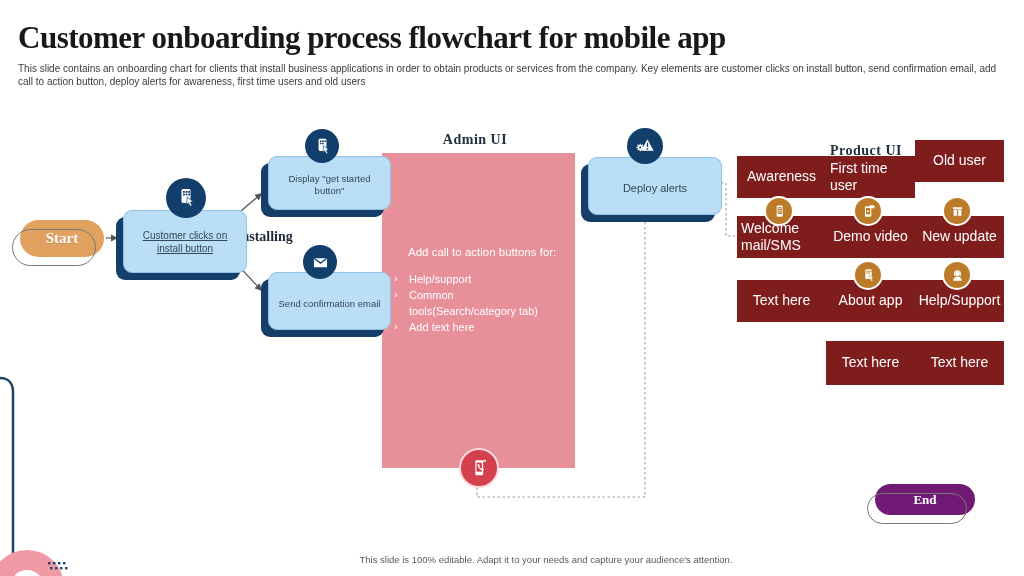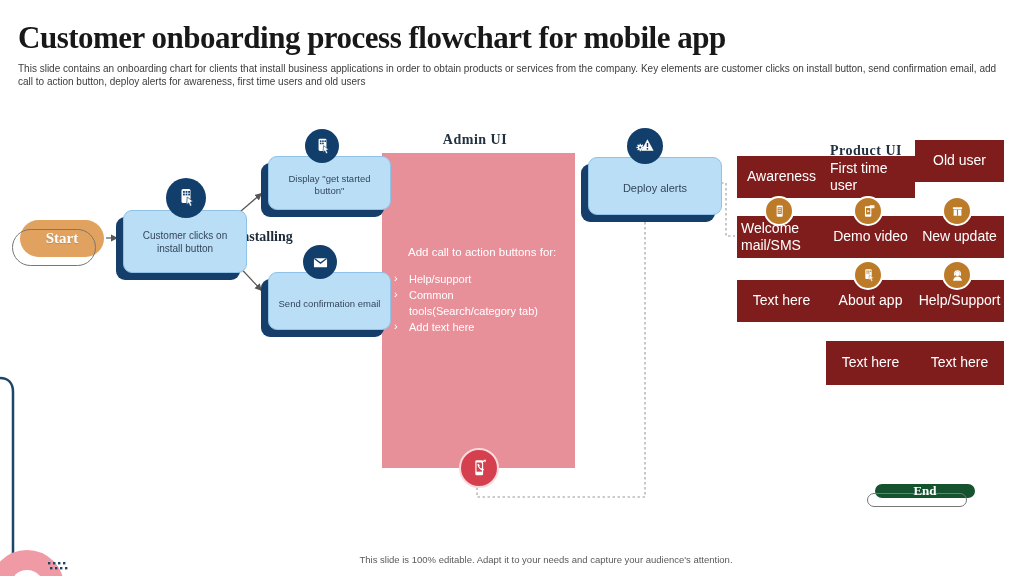--- a/index.html
+++ b/index.html
@@ -20,27 +20,27 @@
   .installing{left:236px;top:229px;font-family:"Liberation Serif",serif;
               font-weight:700;font-size:14px;color:#1d2b3a;}
 
   
   .pill{border-radius:50px;display:flex;align-items:center;justify-content:center;
         font-family:"Liberation Serif",serif;font-weight:700;color:#fff;z-index:3;}
   .pill::after{content:"";position:absolute;inset:0;border-radius:50px;
                border:1px solid #777;transform:translate(-8px,9px);z-index:-1;}
   .start{left:20px;top:220px;width:84px;height:37px;background:#e2a25f;font-size:15px;
          text-shadow:0 1px 1px rgba(0,0,0,.15);}
-  .end{left:875px;top:484px;width:100px;height:14px;background:#14532d;font-size:13px;}
+  .end{left:875px;top:484px;width:100px;height:31px;background:#701a75;font-size:13px;}
 
   
   .blue-box{background:#bade f6;background:#badef6;border:1px solid #8fc2e6;border-radius:9px;
             box-shadow:-7px 7px 0 #153f6a;color:#33475b;display:flex;align-items:center;
             justify-content:center;text-align:center;line-height:1.3;z-index:2;}
-  .b-customer{left:123px;top:210px;width:110px;height:57px;font-size:10px;padding:2px 6px;}
+  .b-customer{left:123px;top:210px;width:110px;height:57px;font-size:10px;padding:2px 6px;text-decoration:underline;}
   .b-display{left:268px;top:156px;width:105px;height:44px;font-size:9.5px;padding:6px 8px 2px;}
   .b-send{left:268px;top:272px;width:105px;height:46px;font-size:9.5px;padding:8px 8px 2px;text-align:center;}
   .b-deploy{left:588px;top:157px;width:112px;height:48px;font-size:11px;padding:6px 10px 2px;}
 
   
   .ic{border-radius:50%;display:flex;align-items:center;justify-content:center;z-index:4;}
   .ic-navy{background:#113e6a;}
   .ic-orange{background:#bc7b28;border:2px solid #fff;}
   .ic-red{background:#d5404e;border:2px solid #fbd9dc;}
 

